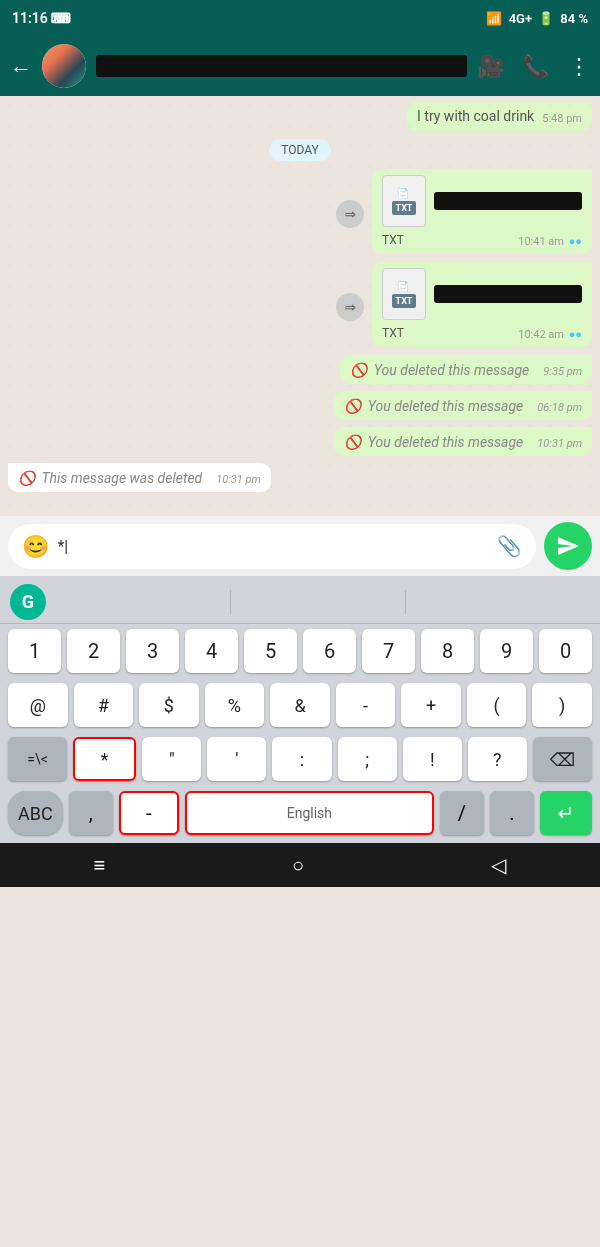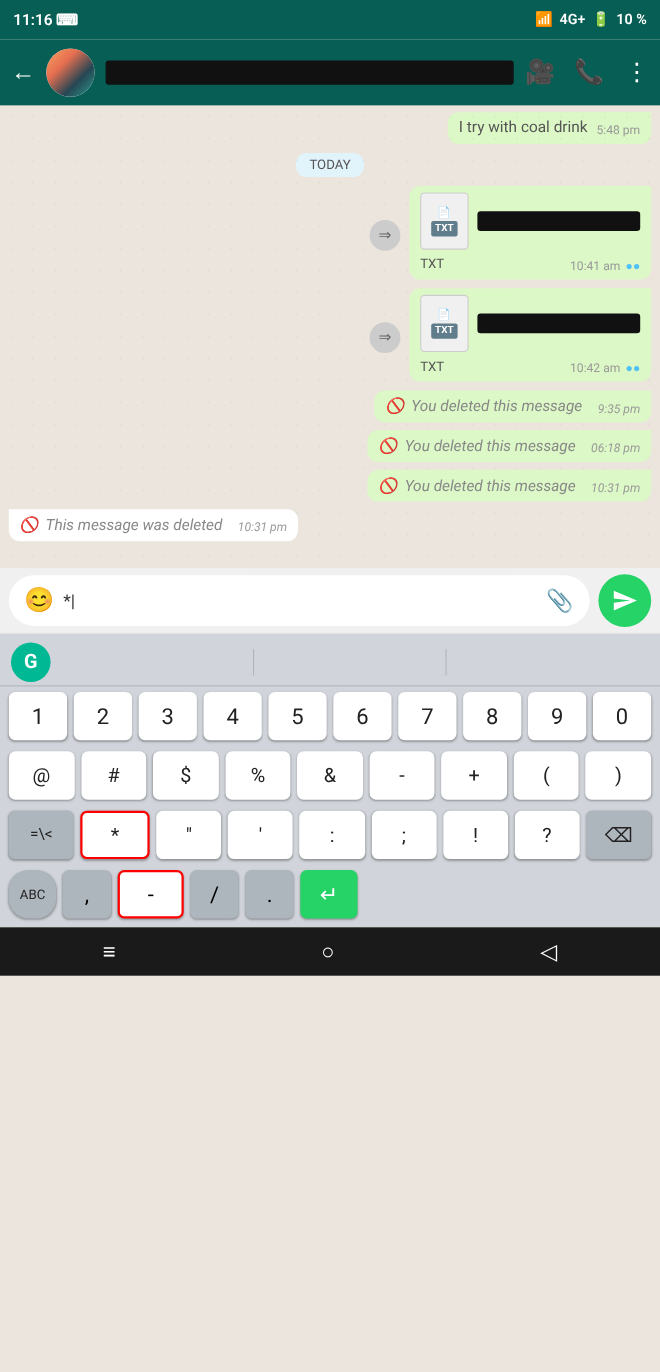--- a/index.html
+++ b/index.html
@@ -303,21 +303,21 @@
       gap: 6px;
       padding: 5px 8px 8px 8px;
     }
     .key-abc {
       background: #adb5bd;
       border-radius: 18px;
       box-shadow: 0 1px 2px rgba(0,0,0,0.3);
       padding: 0 10px;
       height: 44px;
       display: flex; align-items: center; justify-content: center;
-      font-size: 12px;
+      font-size: 18px;
       color: #222;
       cursor: pointer;
       flex-shrink: 0;
     }
     .key-comma {
       background: #adb5bd;
       border-radius: 6px;
       box-shadow: 0 1px 2px rgba(0,0,0,0.3);
       width: 44px; height: 44px;
       display: flex; align-items: center; justify-content: center;
@@ -390,21 +390,21 @@
 
 <div class="status-bar">
   <div class="status-left">
     <span>11:16</span>
     <span>⌨</span>
   </div>
   <div class="status-right">
     <span>📶</span>
     <span>4G+</span>
     <span>🔋</span>
-    <span>10 %</span>
+    <span>84 %</span>
   </div>
 </div>
 
 <div class="top-bar">
   <span class="back-btn">←</span>
   <div class="avatar">
     <div class="avatar-img"></div>
   </div>
   <div class="contact-name"></div>
   <div class="top-actions">
@@ -558,20 +558,21 @@
     <div class="key">;</div>
     <div class="key">!</div>
     <div class="key">?</div>
     <div class="key dark">⌫</div>
   </div>
 
   <div class="bottom-row">
     <div class="key-abc">ABC</div>
     <div class="key-comma">,</div>
     <div class="key-minus-highlight">-</div>
+    <div class="key-space">English</div>
     <div class="key-slash">/</div>
     <div class="key-period">.</div>
     <div class="key-enter">↵</div>
   </div>
 </div>
 
 <div class="nav-bar">
   <span class="nav-btn">≡</span>
   <span class="nav-btn">○</span>
   <span class="nav-btn">◁</span>

